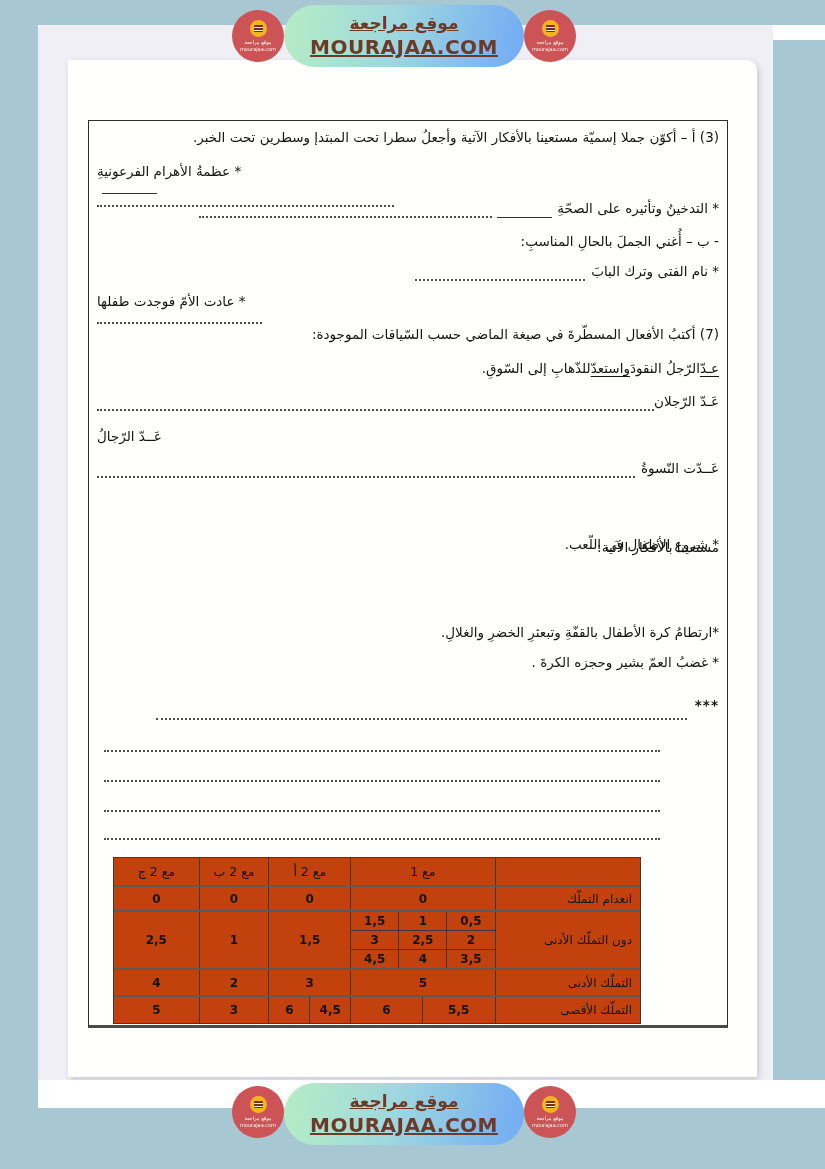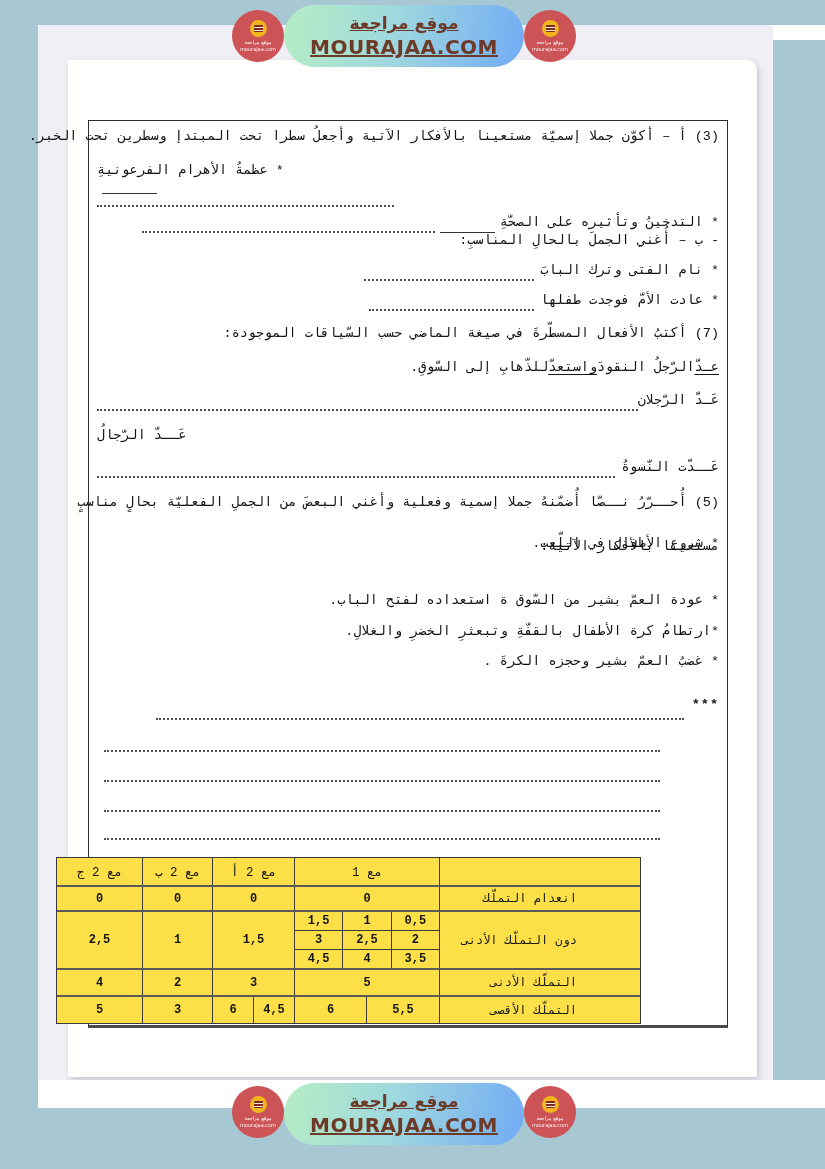--- a/index.html
+++ b/index.html
@@ -26,31 +26,31 @@
   .badge { position:absolute; width:52px; height:52px; border-radius:50%; background:#cd5456; z-index:6;
            display:flex; flex-direction:column; align-items:center; justify-content:center; }
   .badge .ycirc { width:17px; height:17px; border-radius:50%; background:#f2b51d; display:flex; align-items:center; justify-content:center; margin-bottom:2px; }
   .badge .book { width:9px; height:7px; border-radius:1px;
                  background:repeating-linear-gradient(180deg,#7c2a22 0 2px,#f7e9c9 2px 3px); }
   .badge .t { color:#fff; font-size:5px; line-height:1.3; text-align:center; white-space:nowrap; }
 
   
   .content { position:absolute; left:88px; top:120px; width:640px; height:908px;
              border:1.4px solid #2e2e2e; border-bottom:3px solid #4a4a4a;
-             direction:rtl; color:#141414; font-size:13.5px;font-family:Liberation Mono, monospace; }
+             direction:rtl; color:#141414; font-size:13.5px; }
   .row { position:absolute; right:8px; left:8px; display:flex; align-items:flex-end; line-height:20px; }
   .txt { white-space:nowrap; }
   .u { text-decoration:underline; text-underline-offset:3px; }
   .dots { display:inline-block; height:13px; border-bottom:2px dotted #4d4d4d; }
   .solidseg { display:inline-block; height:13px; width:55px; border-bottom:1.6px solid #333; margin:0 5px; }
   .gap { width:6px; }
   .stars { font-weight:bold; letter-spacing:1px; margin-bottom:5px; margin-left:8px; }
 
   
-  .otable { position:absolute; right:86px; width:585px; border:1.5px solid #3a3a3a; direction:ltr; background:#fde047; }
+  .otable { position:absolute; right:86px; width:528px; border:1.5px solid #3a3a3a; direction:ltr; background:#c2410c; }
   .trow { display:flex; border-top:2px solid #5a5a5a; }
   .trow.first { border-top:none; }
   .cell { border-right:1px solid #3a3a3a; display:flex; align-items:center; justify-content:center;
           font-size:12px; font-weight:bold; }
   .cell:last-child { border-right:none; }
   .cell.hd { font-weight:normal; font-size:12.5px; }
   .cell.lbl { justify-content:flex-start; direction:rtl; padding-right:8px; font-weight:normal; font-size:12px; }
   .c1{width:86px;} .c2{width:70px;} .c3{width:82px;} .c4{width:145px;} .c5{width:145px; border-right:none;}
   .subgrid { width:145px; display:flex; flex-direction:column; border-right:1px solid #3a3a3a; }
   .subrow { display:flex; flex:1; border-top:1px solid #3a3a3a; }
@@ -92,37 +92,37 @@
     <div class="row" style="top:6px;">
         <span class="txt">(3) أ – أكوّن جملا إسميّة مستعينا بالأفكار الآتية وأجعلُ سطرا تحت المبتدإ وسطرين تحت الخبر.</span>
       </div>
 
     <div class="row" style="top:40px;flex-direction:column;">
       <span class="txt">* عظمةُ الأهرام الفرعونيةِ</span>
       <span class="solidseg"></span>
       <span class="dots" style="width:297px;"></span>
     </div>
 
-    <div class="row" style="top:92px;">
+    <div class="row" style="top:77px;">
       <span class="txt">* التدخينُ وتأثيره على الصحّةِ</span>
       <span class="solidseg"></span>
       <span class="dots" style="width:293px;"></span>
     </div>
 
     <div class="row" style="top:110px;">
         <span class="txt">- ب – أُغني الجملَ بالحالِ المناسبِ:</span>
       </div>
 
     <div class="row" style="top:140px;">
       <span class="txt">* نام الفتى وترك البابَ</span>
         <span class="gap"></span>
       <span class="dots" style="width:170px;"></span>
     </div>
 
-    <div class="row" style="top:170px;">
+    <div class="row" style="top:170px;flex-direction:column;">
       <span class="txt">* عادت الأمّ فوجدت طفلها</span>
         <span class="gap"></span>
       <span class="dots" style="width:165px;"></span>
     </div>
 
     <div class="row" style="top:203px;">
         <span class="txt">(7) أكتبُ الأفعال المسطّرةَ في صيغة الماضي حسب السّياقات الموجودة:</span>
       </div>
 
     <div class="row" style="top:237px;">
@@ -140,32 +140,26 @@
       <span class="txt">عَــدّ الرّجالُ</span>
         <span class="gap"></span>
       <span class="dots" style="flex:1;"></span>
     </div>
     <div class="row" style="top:337px;">
       <span class="txt">عَــدّت النّسوةُ</span>
         <span class="gap"></span>
       <span class="dots" style="flex:1;"></span>
     </div>
 
-    <div class="row" style="top:372px;">
-        <span class="txt">(5) أُحــرّرُ نــصّا أُضمّنهُ جملا إسمية وفعلية وأغني البعضَ من الجملِ الفعليّة بحالٍ مناسبٍ</span>
-      </div>
     <div class="row" style="top:416px;">
         <span class="txt">مستعينا بالأفكار الآتية:</span>
       </div>
 
     <div class="row" style="top:413px;">
         <span class="txt">* شروع الأطفال في اللّعب.</span>
-      </div>
-    <div class="row" style="top:470px;">
-        <span class="txt">* عودة العمّ بشير من السّوق ة استعداده لفتح الباب.</span>
       </div>
     <div class="row" style="top:531px;">
         <span class="txt">* غضبُ العمّ بشير وحجزه الكرةَ .</span>
       </div>
     <div class="row" style="top:501px;">
         <span class="txt">*ارتطامُ كرة الأطفال بالقفّةِ وتبعثرِ الخضرِ والغلالِ.</span>
       </div>
 
     <div class="row" style="top:574px; padding-left:59px;">
       <span class="stars">***</span>

